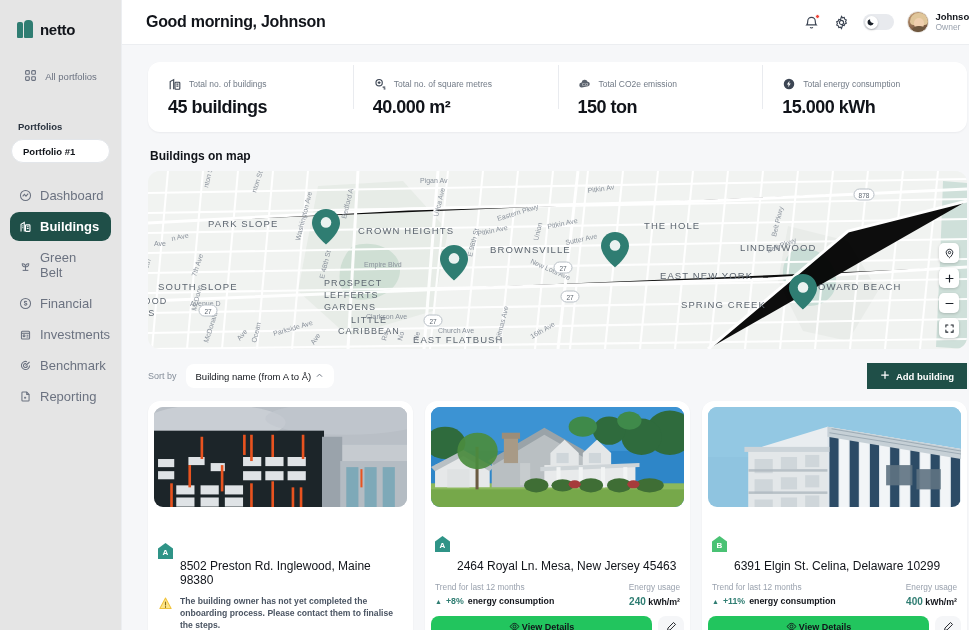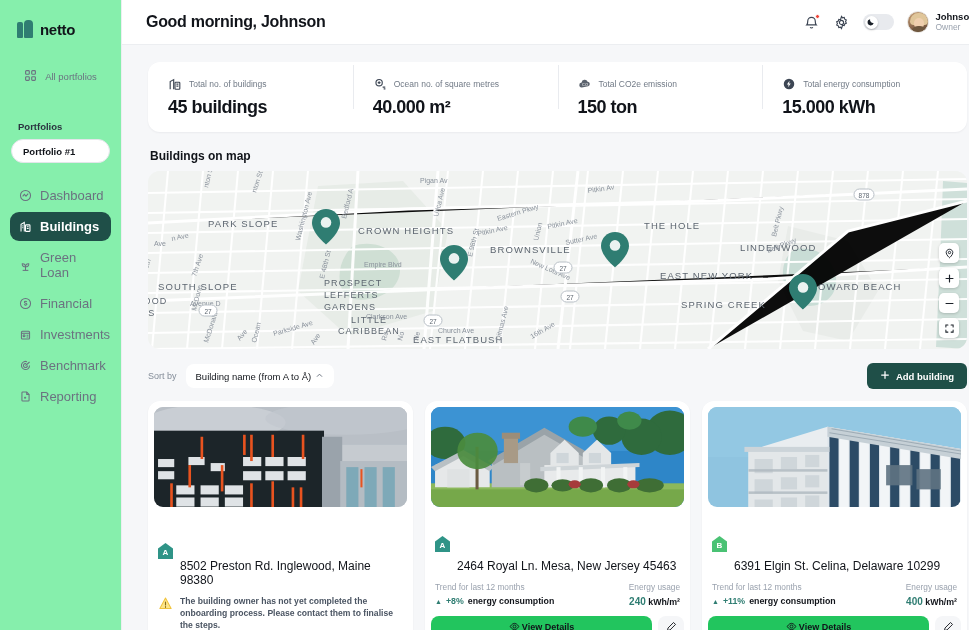--- a/index.html
+++ b/index.html
@@ -7,21 +7,21 @@
     width: 969px; height: 630px;
     font-family: "Liberation Sans", sans-serif;
     background: #ffffff;
     overflow: hidden;
   }
   .app { display: flex; width: 969px; height: 630px; }
 
   
   .sidebar {
     width: 122px; height: 630px;
-    background: #86efac;
+    background: #e5e5e5;
     border-right: 1px solid #eceef1;
     flex: 0 0 122px;
     padding: 0;
     position: relative;
   }
   .logo-row {
     display: flex; align-items: center; gap: 6px;
     padding: 14px 0 0 17px; height: 44px;
   }
   .logo-mark { width: 17px; height: 18px; position: relative; flex: 0 0 17px; }
@@ -132,21 +132,21 @@
   
   .sortrow { display: flex; align-items: center; margin-top: 14px; height: 26px; }
   .sort-lbl { font-size: 9px; color: #838c98; margin-right: 9px; }
   .sort-sel {
     background: #fff; border-radius: 8px; height: 24px; display: flex;
     align-items: center; gap: 4px; padding: 0 10px; cursor: pointer;
     font-size: 9.5px; color: #11141a;
   }
   .add-btn {
     margin-left: auto; background: #1f4f48; color: #fff; border: none;
-    border-radius: 6px; height: 26px; display: flex; align-items: center;
+    border-radius: 0; height: 26px; display: flex; align-items: center;
     gap: 6px; padding: 12px 13px; font-size: 9.5px; font-weight: bold;
     cursor: pointer; font-family: inherit;
   }
 
   
   .cards { display: flex; gap: 12px; margin-top: 12px; }
   .card {
     flex: 1; background: #fff; border-radius: 12px; padding: 6px;
     box-shadow: 0 1px 2px rgba(16,24,40,.06);
   }
@@ -240,21 +240,21 @@
       </div>
       <div class="nav-item">
         <span class="ic">
           <svg width="13" height="13" viewBox="0 0 16 16" fill="none" stroke="currentColor" stroke-width="1.3">
             <path d="M8 9.5V14"></path>
               <path d="M8 9.5C5.6 9.5 4 8 4 6c1.8-.4 4 .6 4 3.5z"></path>
             <path d="M8 9.5c2.4 0 4-1.5 4-3.5-1.8-.4-4 .6-4 3.5z"></path>
               <path d="M4.5 14h7"></path>
           </svg>
         </span>
-        <span>Green Loan</span>
+        <span>Green Belt</span>
       </div>
       <div class="nav-item">
         <span class="ic">
           <svg width="13" height="13" viewBox="0 0 16 16" fill="none" stroke="currentColor" stroke-width="1.3">
             <circle cx="8" cy="8" r="6.2"></circle>
             <path d="M9.6 6.2c-.4-.7-1.2-1-2-.8-.9.2-1.3 1.3-.5 1.8.9.6 2.4.4 2.6 1.5.1.9-.9 1.5-1.8 1.3-.7-.1-1.2-.5-1.4-1"></path>
           </svg>
         </span>
         <span>Financial</span>
       </div>
@@ -349,21 +349,21 @@
         </div>
         <div class="stat">
           <div class="stat-head">
             <span class="stat-ic">
               <svg width="14" height="14" viewBox="0 0 16 16" fill="none" stroke="currentColor" stroke-width="1.3">
                 <circle cx="7" cy="6.5" r="3.6"></circle>
                   <path d="M5.4 6.5h3.2M7 4.9v3.2"></path>
                   <path d="M11 11.5h3M12.2 13.5h2"></path>
               </svg>
             </span>
-            <span class="stat-lbl">Ocean no. of square metres</span>
+            <span class="stat-lbl">Total no. of square metres</span>
           </div>
           <div class="stat-val">40.000 m²</div>
         </div>
         <div class="stat">
           <div class="stat-head">
             <span class="stat-ic">
               <svg width="14" height="14" viewBox="0 0 16 16" fill="none" stroke="currentColor" stroke-width="1.2">
                 <path d="M4.4 12a2.8 2.8 0 0 1-.3-5.6 3.6 3.6 0 0 1 6.9-1 2.6 2.6 0 0 1 .6 5.1z" fill="currentColor" stroke="none" opacity=".85"></path>
                 <text x="8" y="10.4" font-size="4.4" text-anchor="middle" fill="#fff" stroke="none" font-family="Liberation Sans">CO</text>
               </svg>

